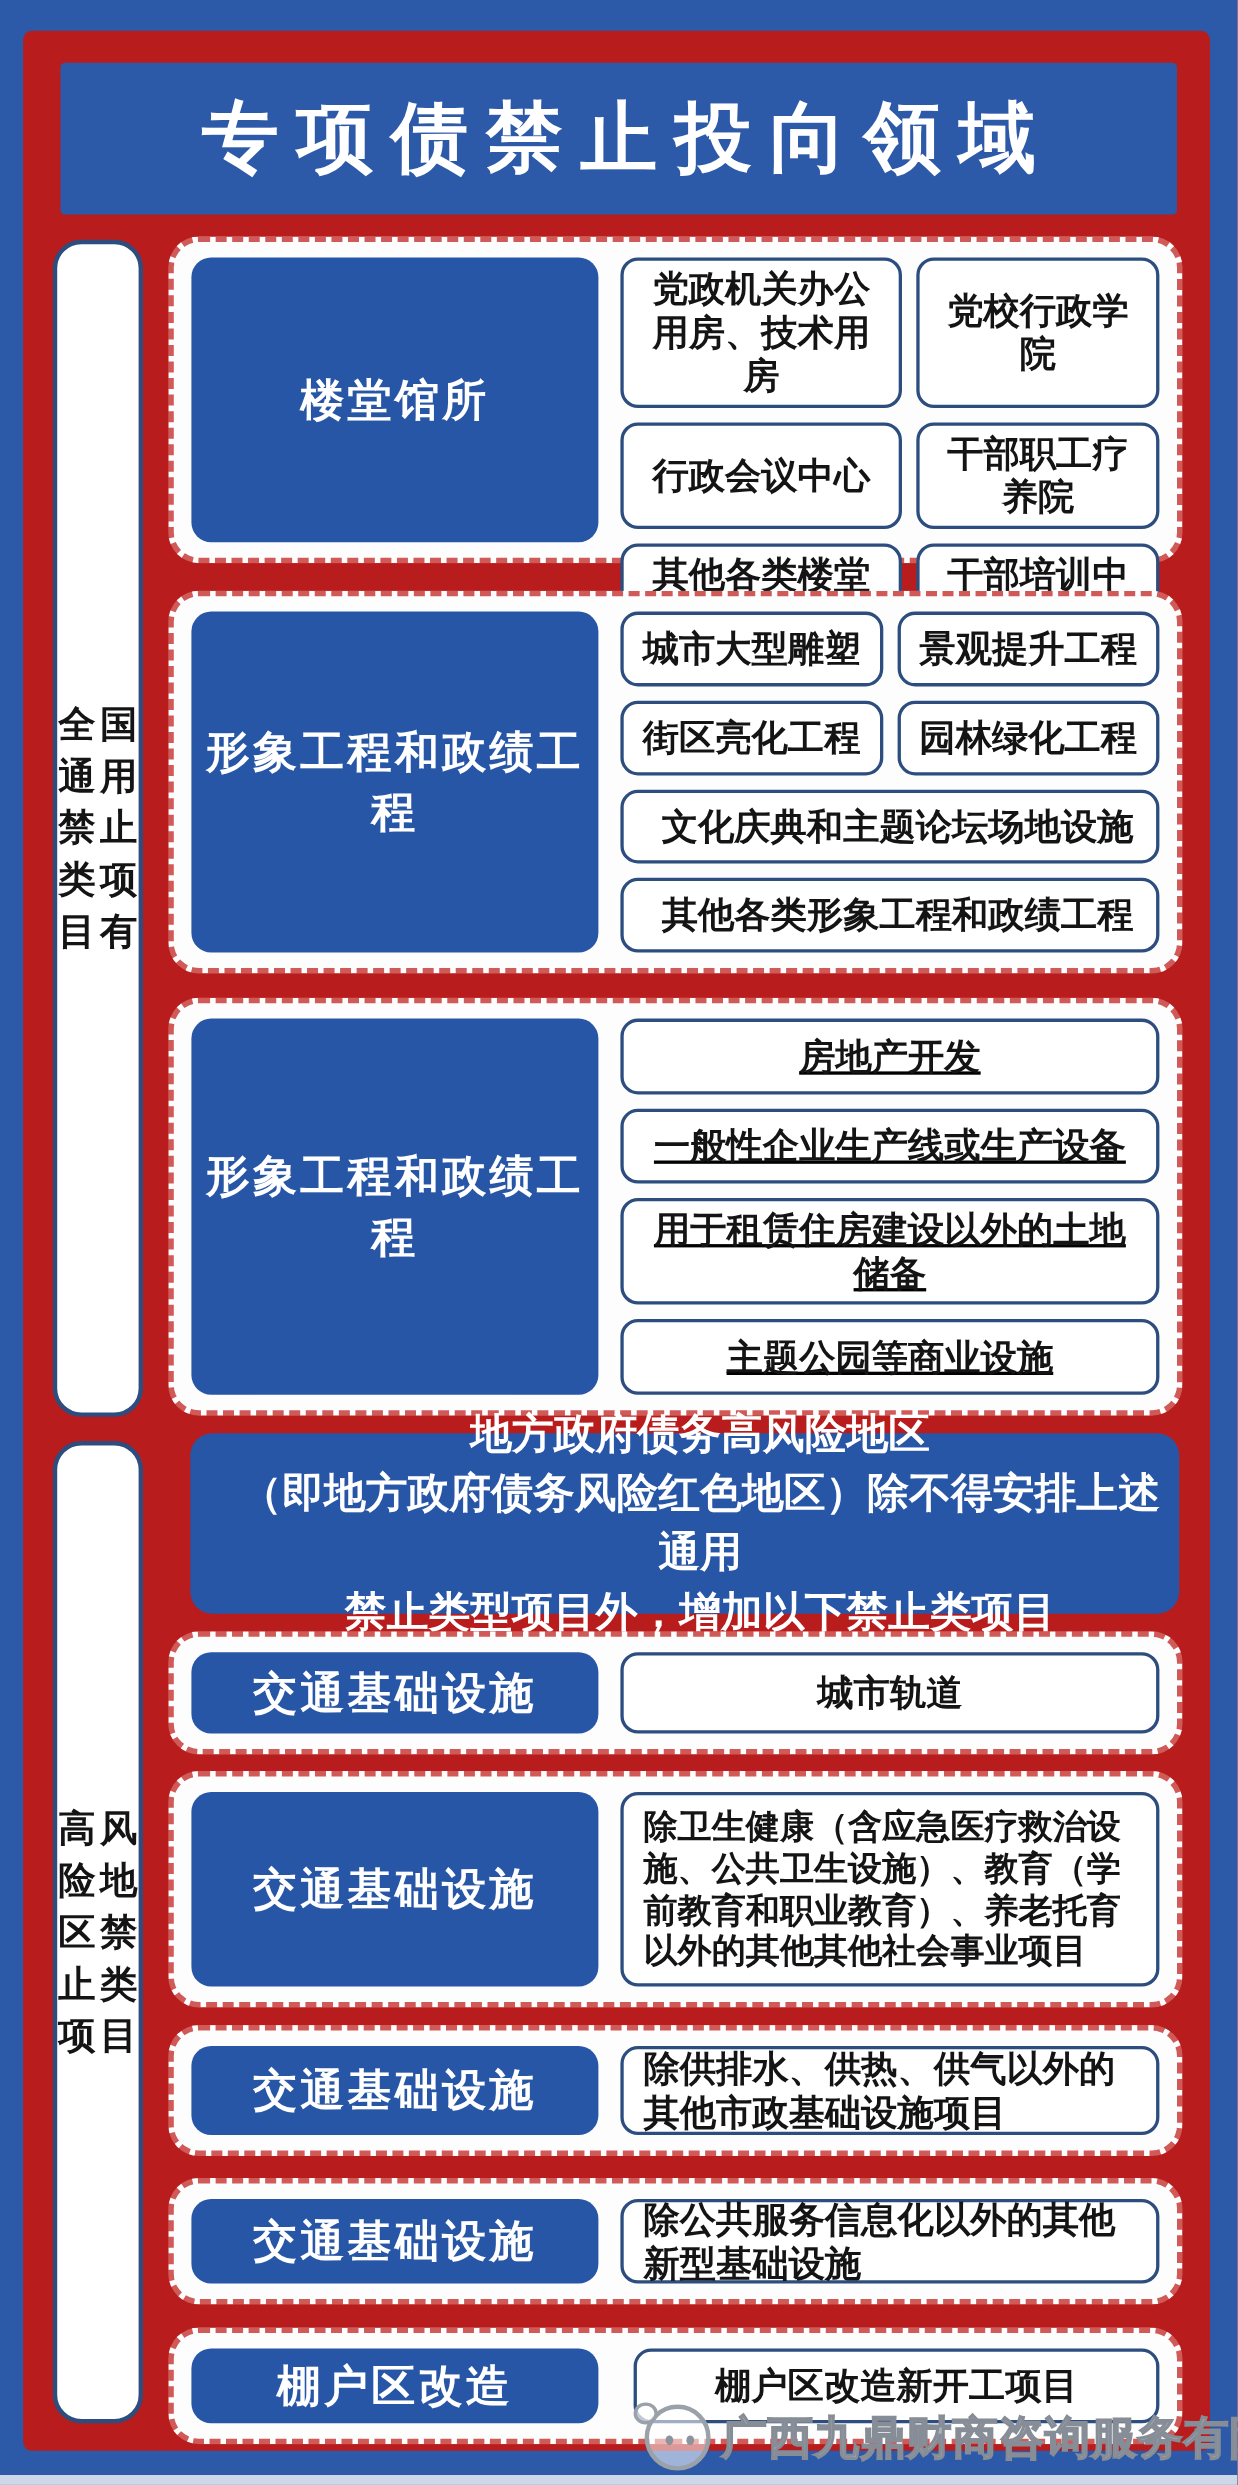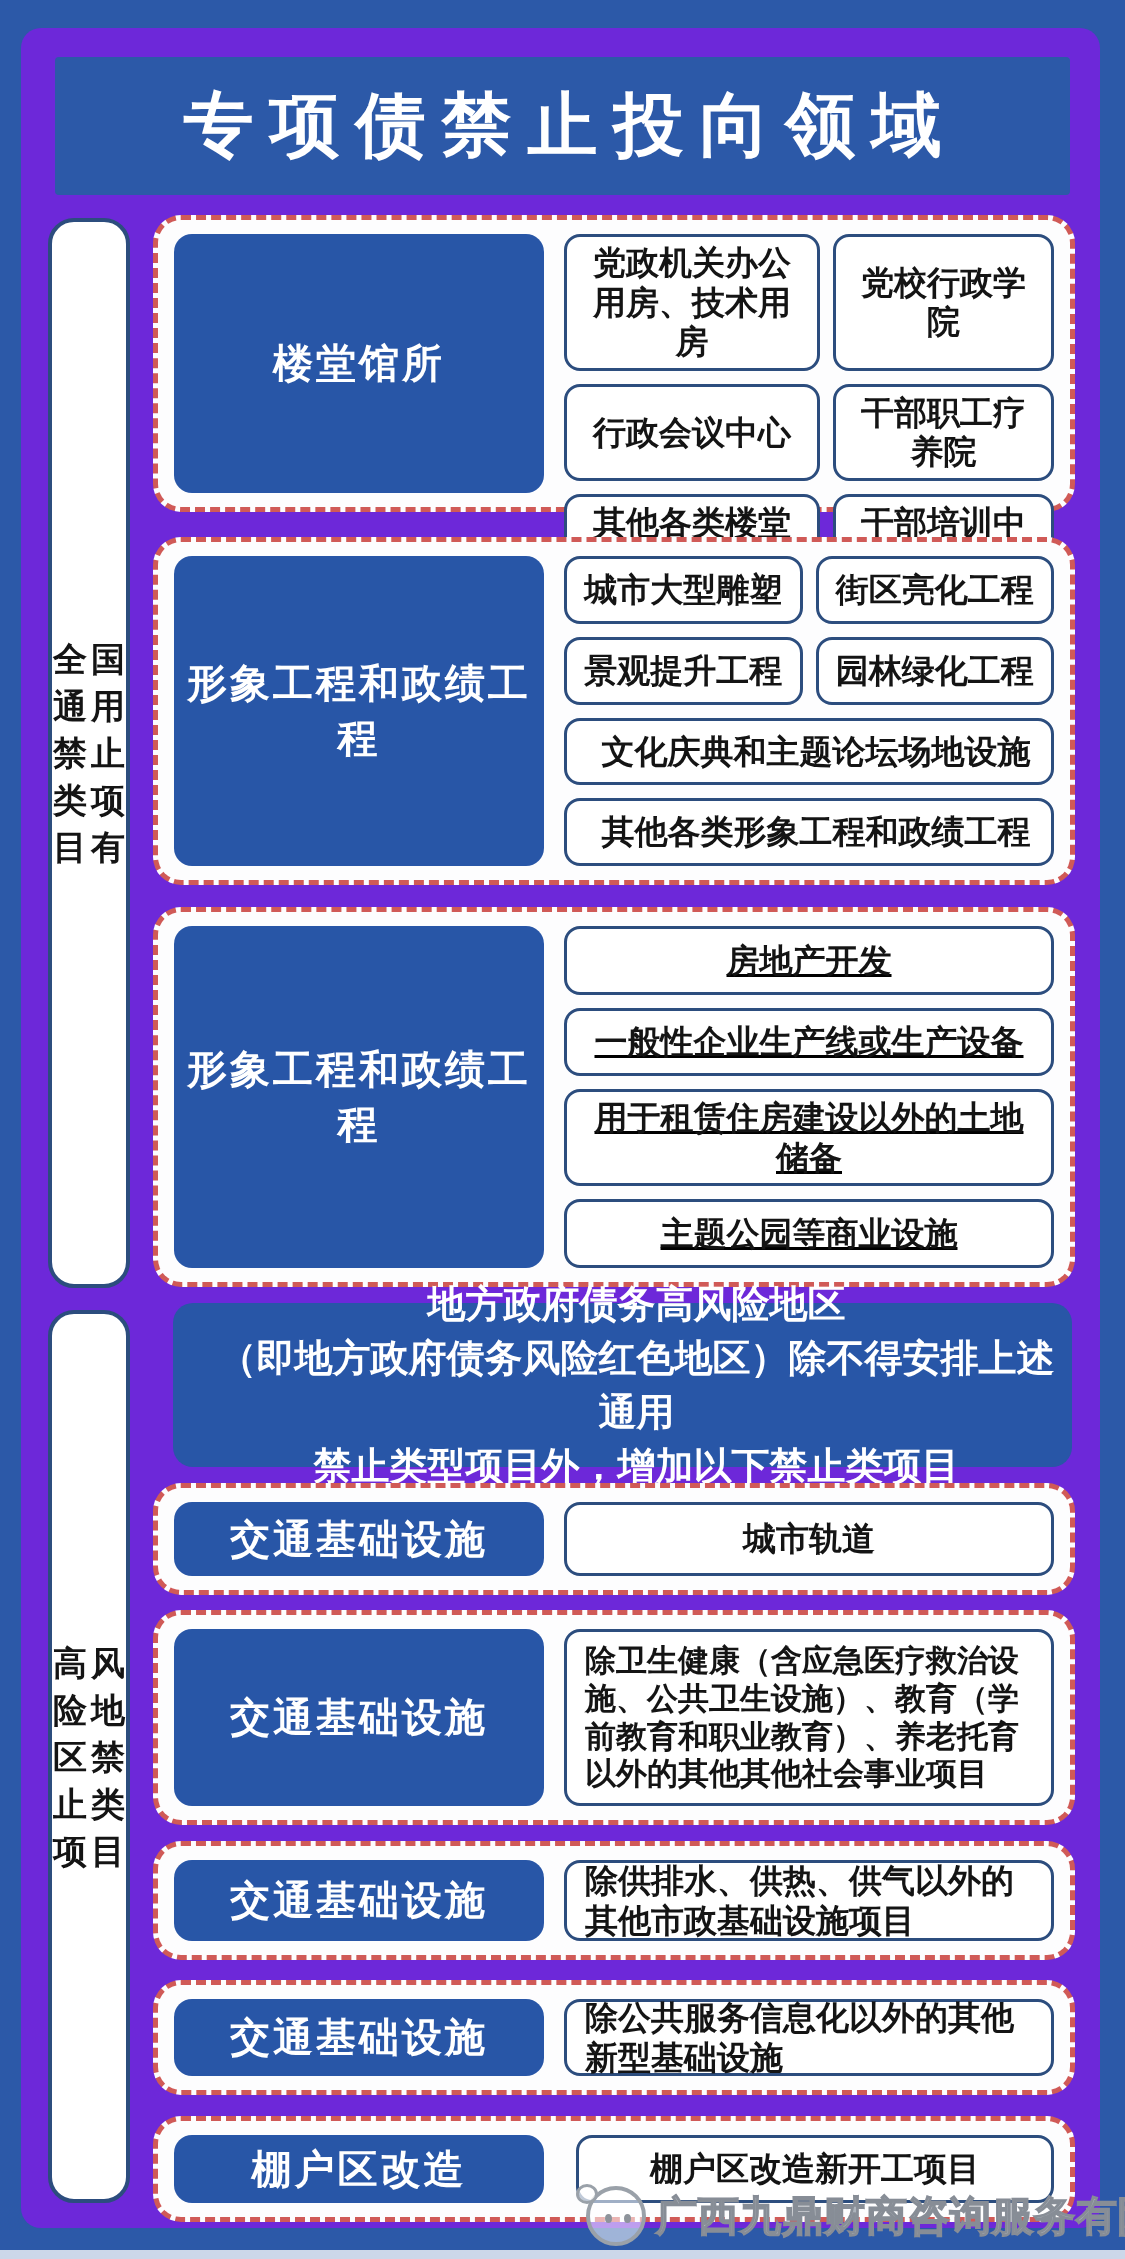--- a/index.html
+++ b/index.html
@@ -8,21 +8,21 @@
   .frame{
     position:relative; width:1125px; height:2259px;
     background:#2c59a8; overflow:hidden;
   }
   .bottom-strip{
     position:absolute; left:0; right:0; bottom:0; height:9px;
     background:#ccd7e9;
   }
   .panel{
     position:absolute; left:21px; top:28px; width:1079px; height:2200px;
-    background:#6d28d9; border-radius:20px;
+    background:#b91c1c; border-radius:8px;
   }
 
   
   .title{
     position:absolute; left:34px; top:29px; width:1015px; height:138px;
     background:#2c59a8; color:#ffffff;
     font-size:70px; font-weight:bold; letter-spacing:16px;
     display:flex; align-items:center; justify-content:center;
     border-radius:4px; text-indent:16px;
   }
@@ -138,22 +138,22 @@
         <div class="wbox">干部职工疗养院</div>
         <div class="wbox">其他各类楼堂馆所</div>
         <div class="wbox">干部培训中心</div>
       </div>
     </section>
 
     <section id="ga2" class="group">
       <div class="blue-box label">形象工程和政绩工程</div>
       <div class="items">
         <div class="wbox">城市大型雕塑</div>
+        <div class="wbox">景观提升工程</div>
         <div class="wbox">街区亮化工程</div>
-        <div class="wbox">景观提升工程</div>
         <div class="wbox">园林绿化工程</div>
         <div class="wbox full">文化庆典和主题论坛场地设施</div>
         <div class="wbox full">其他各类形象工程和政绩工程</div>
       </div>
     </section>
 
     <section id="ga3" class="group">
       <div class="blue-box label">形象工程和政绩工程</div>
       <div class="items">
         <div class="wbox">房地产开发</div>

